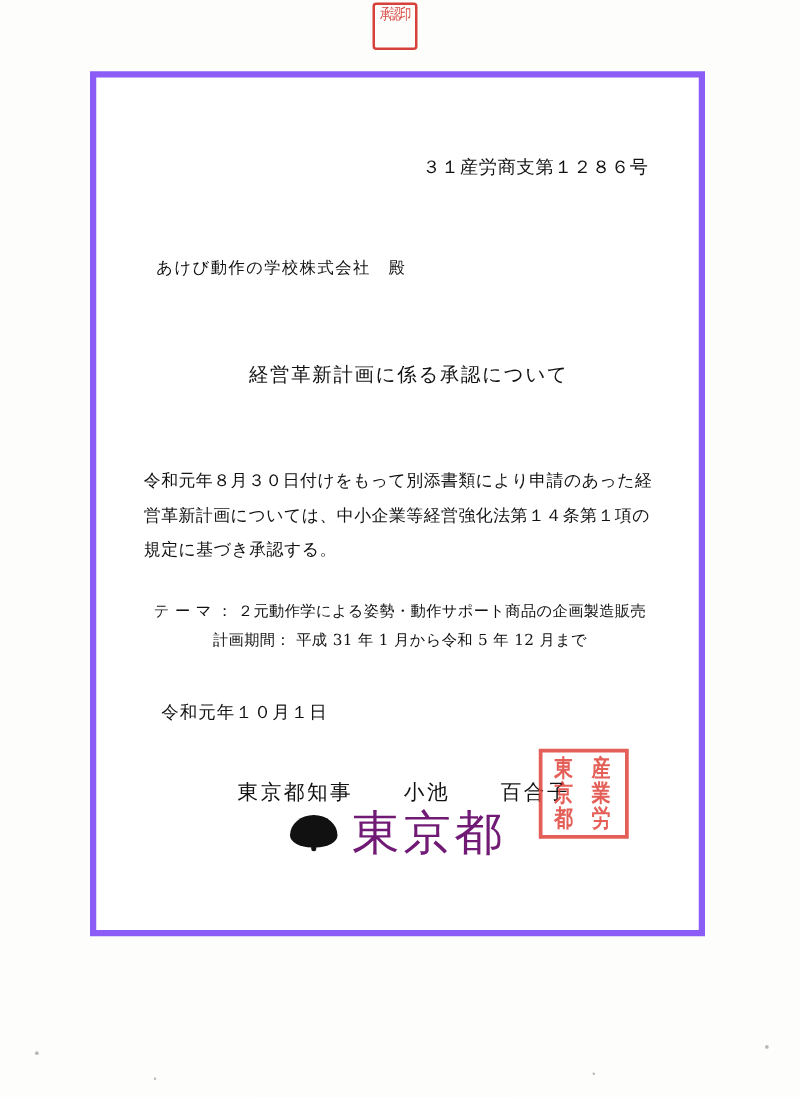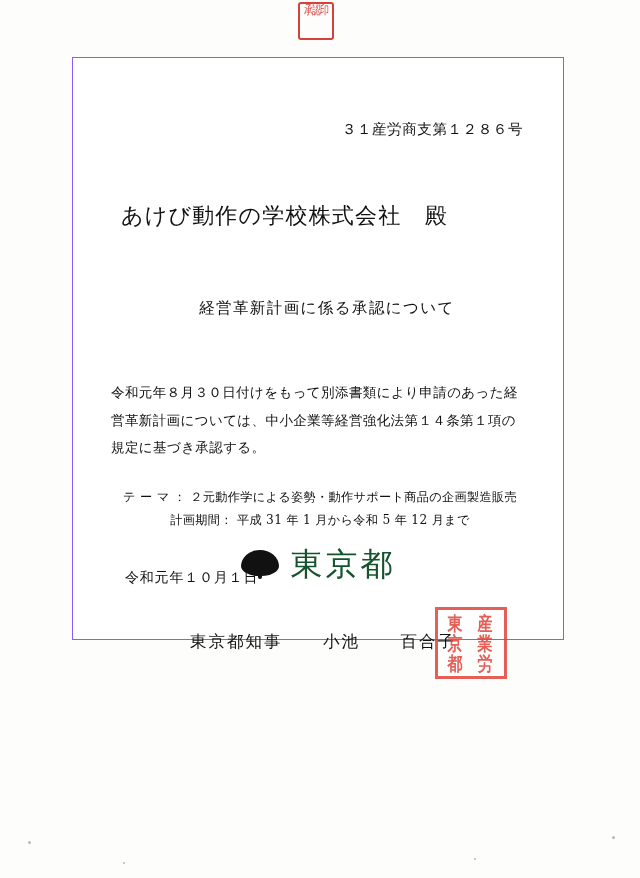--- a/index.html
+++ b/index.html
@@ -25,40 +25,40 @@
   
   .top-seal {
     position: absolute;
     left: 298px;
     top: 2px;
     width: 36px;
     height: 38px;
     border: 2px solid #d4322c;
     border-radius: 3px;
     color: #d4322c;
-    font-family: Liberation Mono, monospace;
+    font-family: Liberation Serif, serif;
     font-size: 9px;
     line-height: 9px;
     letter-spacing: -1px;
     text-align: center;
     padding-top: 3px;
     box-sizing: border-box;
     opacity: 0.92;
     overflow: hidden;
   }
   .top-seal span { display: block; transform: scaleY(1.35); }
 
   
   .frame {
     position: absolute;
     left: 72px;
     top: 57px;
     width: 492px;
-    height: 583px;
-    border: 1px solid #8b5cf6;
+    height: 692px;
+    border: 5px solid #8b5cf6;
     box-sizing: border-box;
     background: #ffffff;
   }
 
   .inner {
     position: absolute;
     left: 0;
     top: 0;
     right: 0;
     bottom: 0;
@@ -68,21 +68,21 @@
 
   .doc-number {
     text-align: right;
     font-size: 14.5px;
     letter-spacing: 0.6px;
     margin-top: 32px;
     margin-right: 6px;
   }
 
   .addressee {
-    font-size: 22px;
+    font-size: 13px;
     letter-spacing: 1.2px;
     margin-top: 62px;
     margin-left: 14px;
   }
 
   .subject {
     text-align: center;
     font-size: 15.5px;
     letter-spacing: 1.4px;
     margin-top: 67px;
@@ -182,23 +182,23 @@
     content: "";
     position: absolute;
     left: 17px;
     top: 18px;
     width: 4px;
     height: 11px;
     background: #111111;
     border-radius: 0 0 2px 2px;
   }
   .logo-text {
-    font-size: 32px;
+    font-size: 38px;
     letter-spacing: 3px;
-    color: #14532d;
+    color: #701a75;
   }
 
   .speck {
     position: absolute;
     background: #b9b9b9;
     border-radius: 50%;
   }
 </style>
 </head>
 <body>

